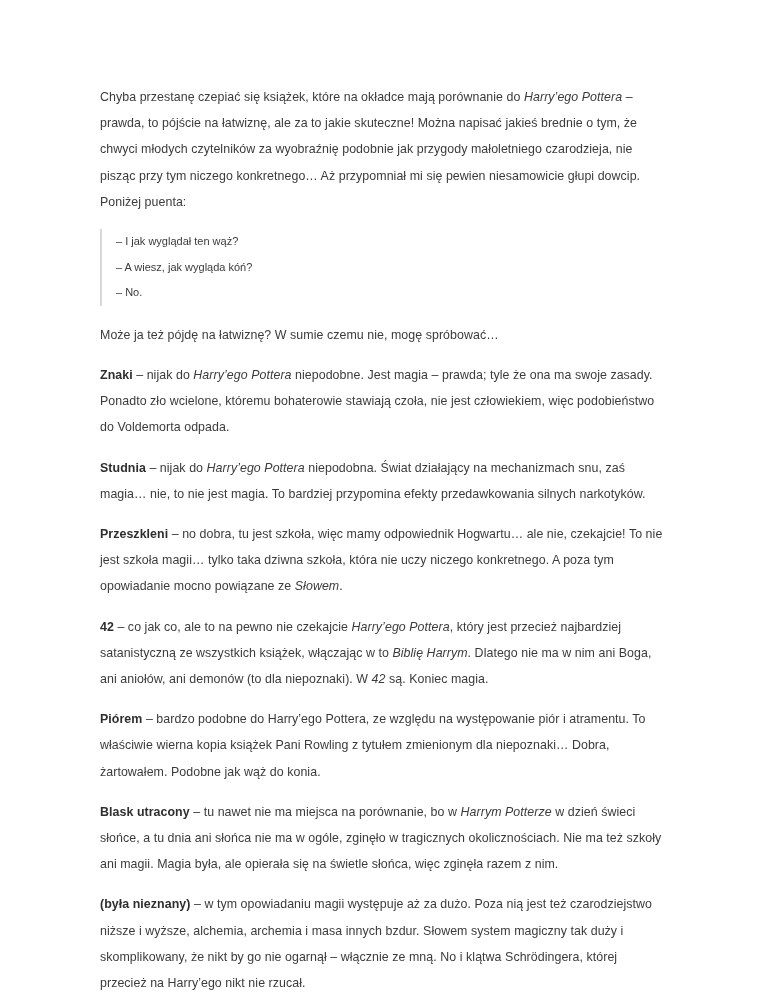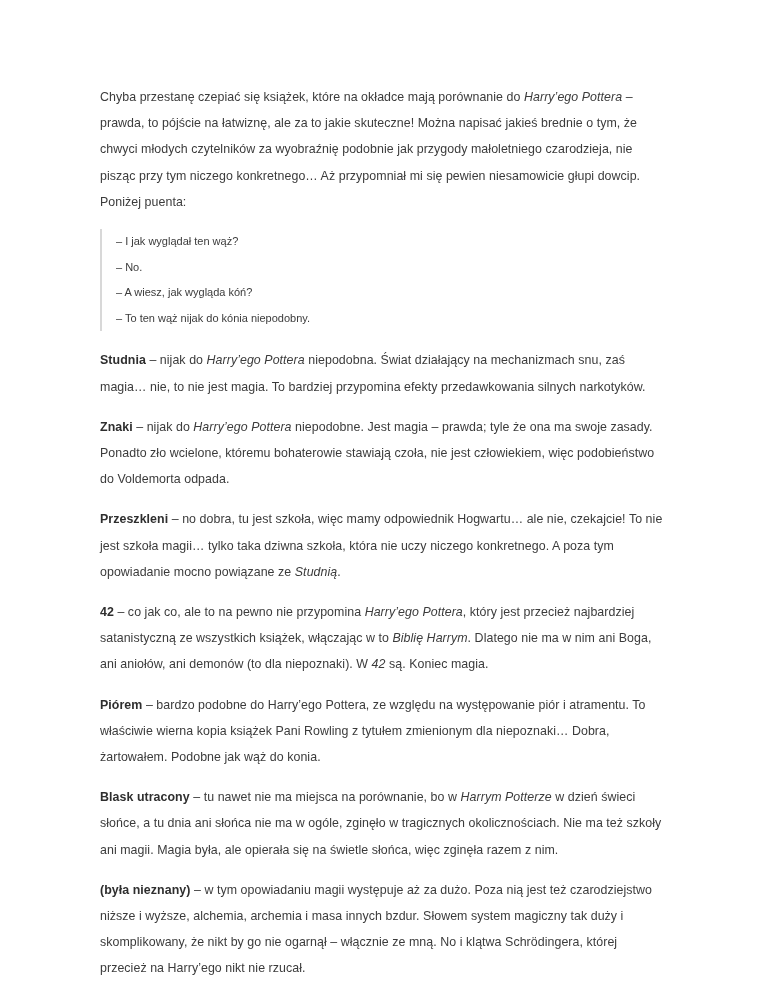--- a/index.html
+++ b/index.html
@@ -71,28 +71,28 @@
 </head>
 <body>
 
 <div class="page">
   <div class="content">
 
     <p class="para lead"><span>Chyba przestanę czepiać się książek, które na okładce mają porównanie do </span><i>Harry’ego Pottera</i><span> – prawda, to pójście na łatwiznę, ale za to jakie skuteczne! Można napisać jakieś brednie o tym, że chwyci młodych czytelników za wyobraźnię podobnie jak przygody małoletniego czarodzieja, nie pisząc przy tym niczego konkretnego… Aż przypomniał mi się pewien niesamowicie głupi dowcip. Poniżej puenta:</span></p>
 
     <div class="quote">
       <div class="qline">– I jak wyglądał ten wąż?</div>
+      <div class="qline">– A wiesz, jak wygląda kóń?</div>
       <div class="qline">– No.</div>
-      <div class="qline">– A wiesz, jak wygląda kóń?</div>
-      <div class="qline">– To ten wąż nijak do kónia niepodobny.</div>
     </div>
 
+    <p class="para afterquote">Może ja też pójdę na łatwiznę? W sumie czemu nie, mogę spróbować…</p>
 
+    <p class="para entry"><b>Znaki</b><span> – nijak do </span><i>Harry’ego Pottera</i><span> niepodobne. Jest magia – prawda; tyle że ona ma swoje zasady. Ponadto zło wcielone, któremu bohaterowie stawiają czoła, nie jest człowiekiem, więc podobieństwo do Voldemorta odpada.</span></p>
     <p class="para entry"><b>Studnia</b><span> – nijak do </span><i>Harry’ego Pottera</i><span> niepodobna. Świat działający na mechanizmach snu, zaś magia… nie, to nie jest magia. To bardziej przypomina efekty przedawkowania silnych narkotyków.</span></p>
-    <p class="para entry"><b>Znaki</b><span> – nijak do </span><i>Harry’ego Pottera</i><span> niepodobne. Jest magia – prawda; tyle że ona ma swoje zasady. Ponadto zło wcielone, któremu bohaterowie stawiają czoła, nie jest człowiekiem, więc podobieństwo do Voldemorta odpada.</span></p>
-    <p class="para entry"><b>Przeszkleni</b><span> – no dobra, tu jest szkoła, więc mamy odpowiednik Hogwartu… ale nie, czekajcie! To nie jest szkoła magii… tylko taka dziwna szkoła, która nie uczy niczego konkretnego. A poza tym opowiadanie mocno powiązane ze </span><i>Studnią</i><span>.</span></p>
-    <p class="para entry"><b>42</b><span> – co jak co, ale to na pewno nie przypomina </span><i>Harry’ego Pottera</i><span>, który jest przecież najbardziej satanistyczną ze wszystkich książek, włączając w to </span><i>Biblię Harrym</i><span>. Dlatego nie ma w nim ani Boga, ani aniołów, ani demonów (to dla niepoznaki). W </span><i>42</i><span> są. Koniec magia.</span></p>
+    <p class="para entry"><b>Przeszkleni</b><span> – no dobra, tu jest szkoła, więc mamy odpowiednik Hogwartu… ale nie, czekajcie! To nie jest szkoła magii… tylko taka dziwna szkoła, która nie uczy niczego konkretnego. A poza tym opowiadanie mocno powiązane ze </span><i>Słowem</i><span>.</span></p>
+    <p class="para entry"><b>42</b><span> – co jak co, ale to na pewno nie czekajcie </span><i>Harry’ego Pottera</i><span>, który jest przecież najbardziej satanistyczną ze wszystkich książek, włączając w to </span><i>Biblię Harrym</i><span>. Dlatego nie ma w nim ani Boga, ani aniołów, ani demonów (to dla niepoznaki). W </span><i>42</i><span> są. Koniec magia.</span></p>
     <p class="para entry"><b>Piórem</b><span> – bardzo podobne do Harry’ego Pottera, ze względu na występowanie piór i atramentu. To właściwie wierna kopia książek Pani Rowling z tytułem zmienionym dla niepoznaki… Dobra, żartowałem. Podobne jak wąż do konia.</span></p>
     <p class="para entry"><b>Blask utracony</b><span> – tu nawet nie ma miejsca na porównanie, bo w </span><i>Harrym Potterze</i><span> w dzień świeci słońce, a tu dnia ani słońca nie ma w ogóle, zginęło w tragicznych okolicznościach. Nie ma też szkoły ani magii. Magia była, ale opierała się na świetle słońca, więc zginęła razem z nim.</span></p>
     <p class="para entry"><b>(była nieznany)</b><span> – w tym opowiadaniu magii występuje aż za dużo. Poza nią jest też czarodziejstwo niższe i wyższe, alchemia, archemia i masa innych bzdur. Słowem system magiczny tak duży i skomplikowany, że nikt by go nie ogarnął – włącznie ze mną. No i klątwa Schrödingera, której przecież na Harry’ego nikt nie rzucał.</span></p>
 
   </div>
 </div>
 
 </body></html>

